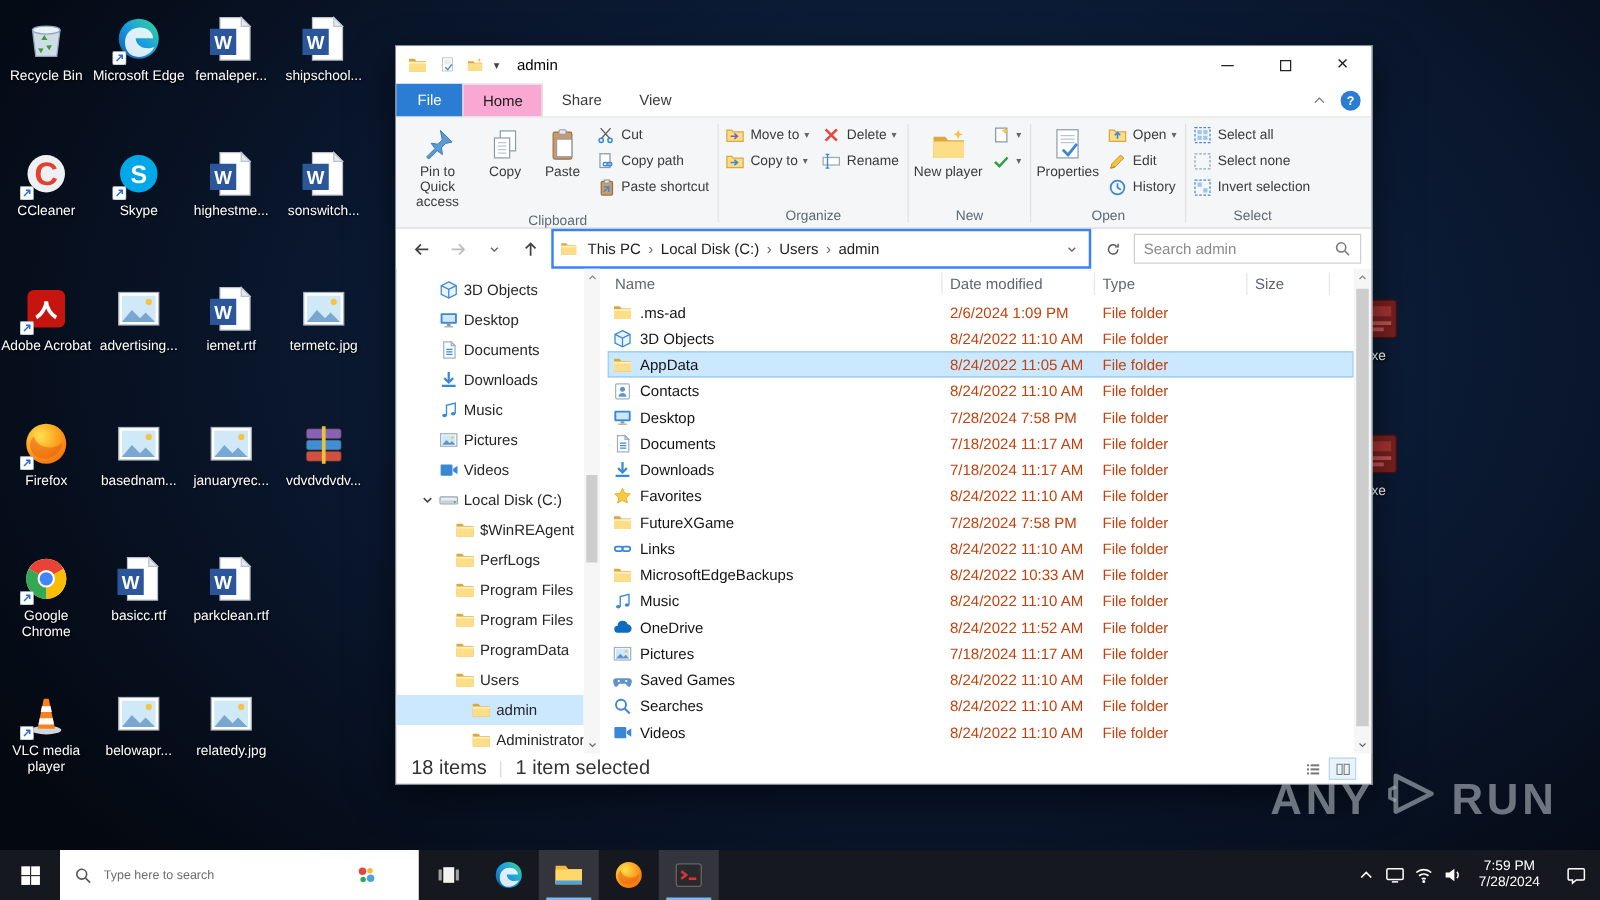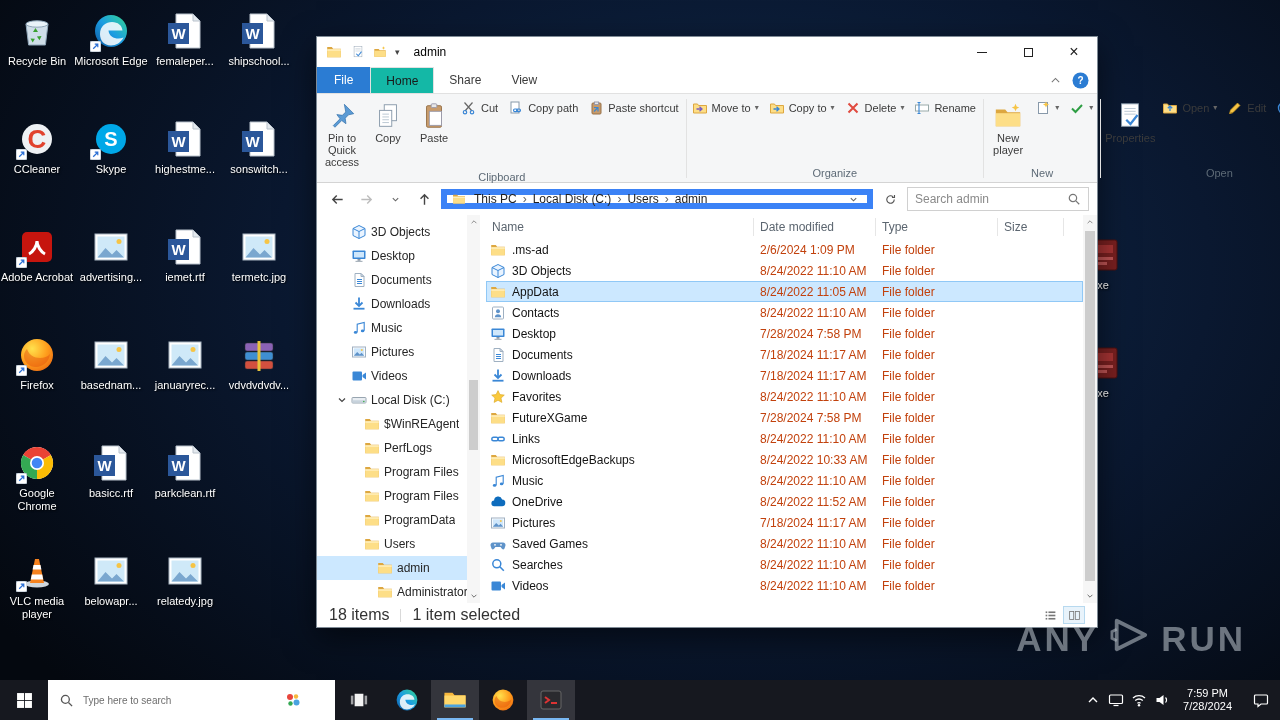--- a/index.html
+++ b/index.html
@@ -30,41 +30,41 @@
   .tb-title{margin-left:14px;color:#000;}
   .caption{margin-left:auto;display:flex;height:100%;}
   .cap-btn{width:46px;height:100%;display:flex;align-items:center;justify-content:center;color:#222;}
   .min-glyph{width:10px;border-bottom:1px solid #222;display:inline-block;}
   .max-glyph{width:9px;height:9px;border:1px solid #222;display:inline-block;}
   .close-glyph{font-size:16px;line-height:16px;}
 
   .tabs{height:26px;display:flex;align-items:stretch;background:#fff;position:relative;flex:none;}
   .tab{padding:0 15px;display:flex;align-items:center;color:#3b3b3b;}
   .tab.file-tab{background:#2b7cd3;color:#fff;padding:0 17px;}
-  .tab.active{background:#14b8a6;border:1px solid #e1e1e1;border-bottom:none;color:#1a1a1a;}
+  .tab.active{background:#f9a8d4;border:1px solid #e1e1e1;border-bottom:none;color:#1a1a1a;}
   .tabs-right{position:absolute;right:8px;top:0;height:26px;display:flex;align-items:center;gap:10px;}
 
   .ribbon{height:90px;background:#f5f6f7;border-top:1px solid #e1e1e1;border-bottom:1px solid #d4d4d4;
     display:flex;align-items:stretch;padding:1px 2px 0 2px;flex:none;}
   .rgroup{display:flex;flex-direction:column;}
   .rgroup-body{flex:1;display:flex;align-items:flex-start;padding-top:2px;}
   .rgroup-label{text-align:center;color:#5d6a76;font-size:11px;padding:1px 4px 3px;}
   .rsep{width:1px;background:#e2e2e2;margin:4px 1px;}
   .rbtn-large{min-width:46px;max-width:62px;padding:2px 3px;display:flex;flex-direction:column;align-items:center;
     font-size:11px;line-height:12px;color:#3b3b3b;text-align:center;}
   .rbtn-icon{height:33px;display:flex;align-items:center;}
-  .rcol{display:flex;flex-direction:row;}
+  .rcol{display:flex;flex-direction:column;}
   .rbtn-small{display:flex;align-items:center;gap:4px;padding:2px 6px 2px 4px;height:21px;
     font-size:11px;color:#3b3b3b;white-space:nowrap;}
   .dd{font-size:8px;color:#666;}
 
   .addrbar{height:32px;display:flex;align-items:center;background:#fff;padding:0 8px;gap:5px;flex:none;}
   .nav-btn{width:24px;height:24px;display:flex;align-items:center;justify-content:center;color:#444;}
   .nav-btn.disabled{color:#bcbcbc;}
-  .addr-box{flex:1;height:20px;border:6px solid #3b82f6;display:flex;align-items:center;padding:0 5px;gap:2px;}
+  .addr-box{flex:1;height:32px;border:2px solid #3b82f6;display:flex;align-items:center;padding:0 5px;gap:2px;}
   .crumbs{display:flex;align-items:center;flex:1;overflow:hidden;}
   .crumb{padding:0 6px;color:#1f1f1f;white-space:nowrap;}
   .crumb-sep{color:#666;font-size:12px;}
   .search-box{width:182px;height:24px;border:1px solid #d0d0d0;display:flex;align-items:center;padding:0 7px;gap:6px;}
   .search-box input{border:none;outline:none;flex:1;font-size:12px;color:#333;min-width:0;
     font-family:"Liberation Sans","DejaVu Sans",sans-serif;}
   .search-box input::placeholder{color:#8a8a8a;}
 
   .content{flex:1;display:flex;min-height:0;}
   .navpane{width:150px;padding-top:5px;overflow:hidden;flex:none;}

